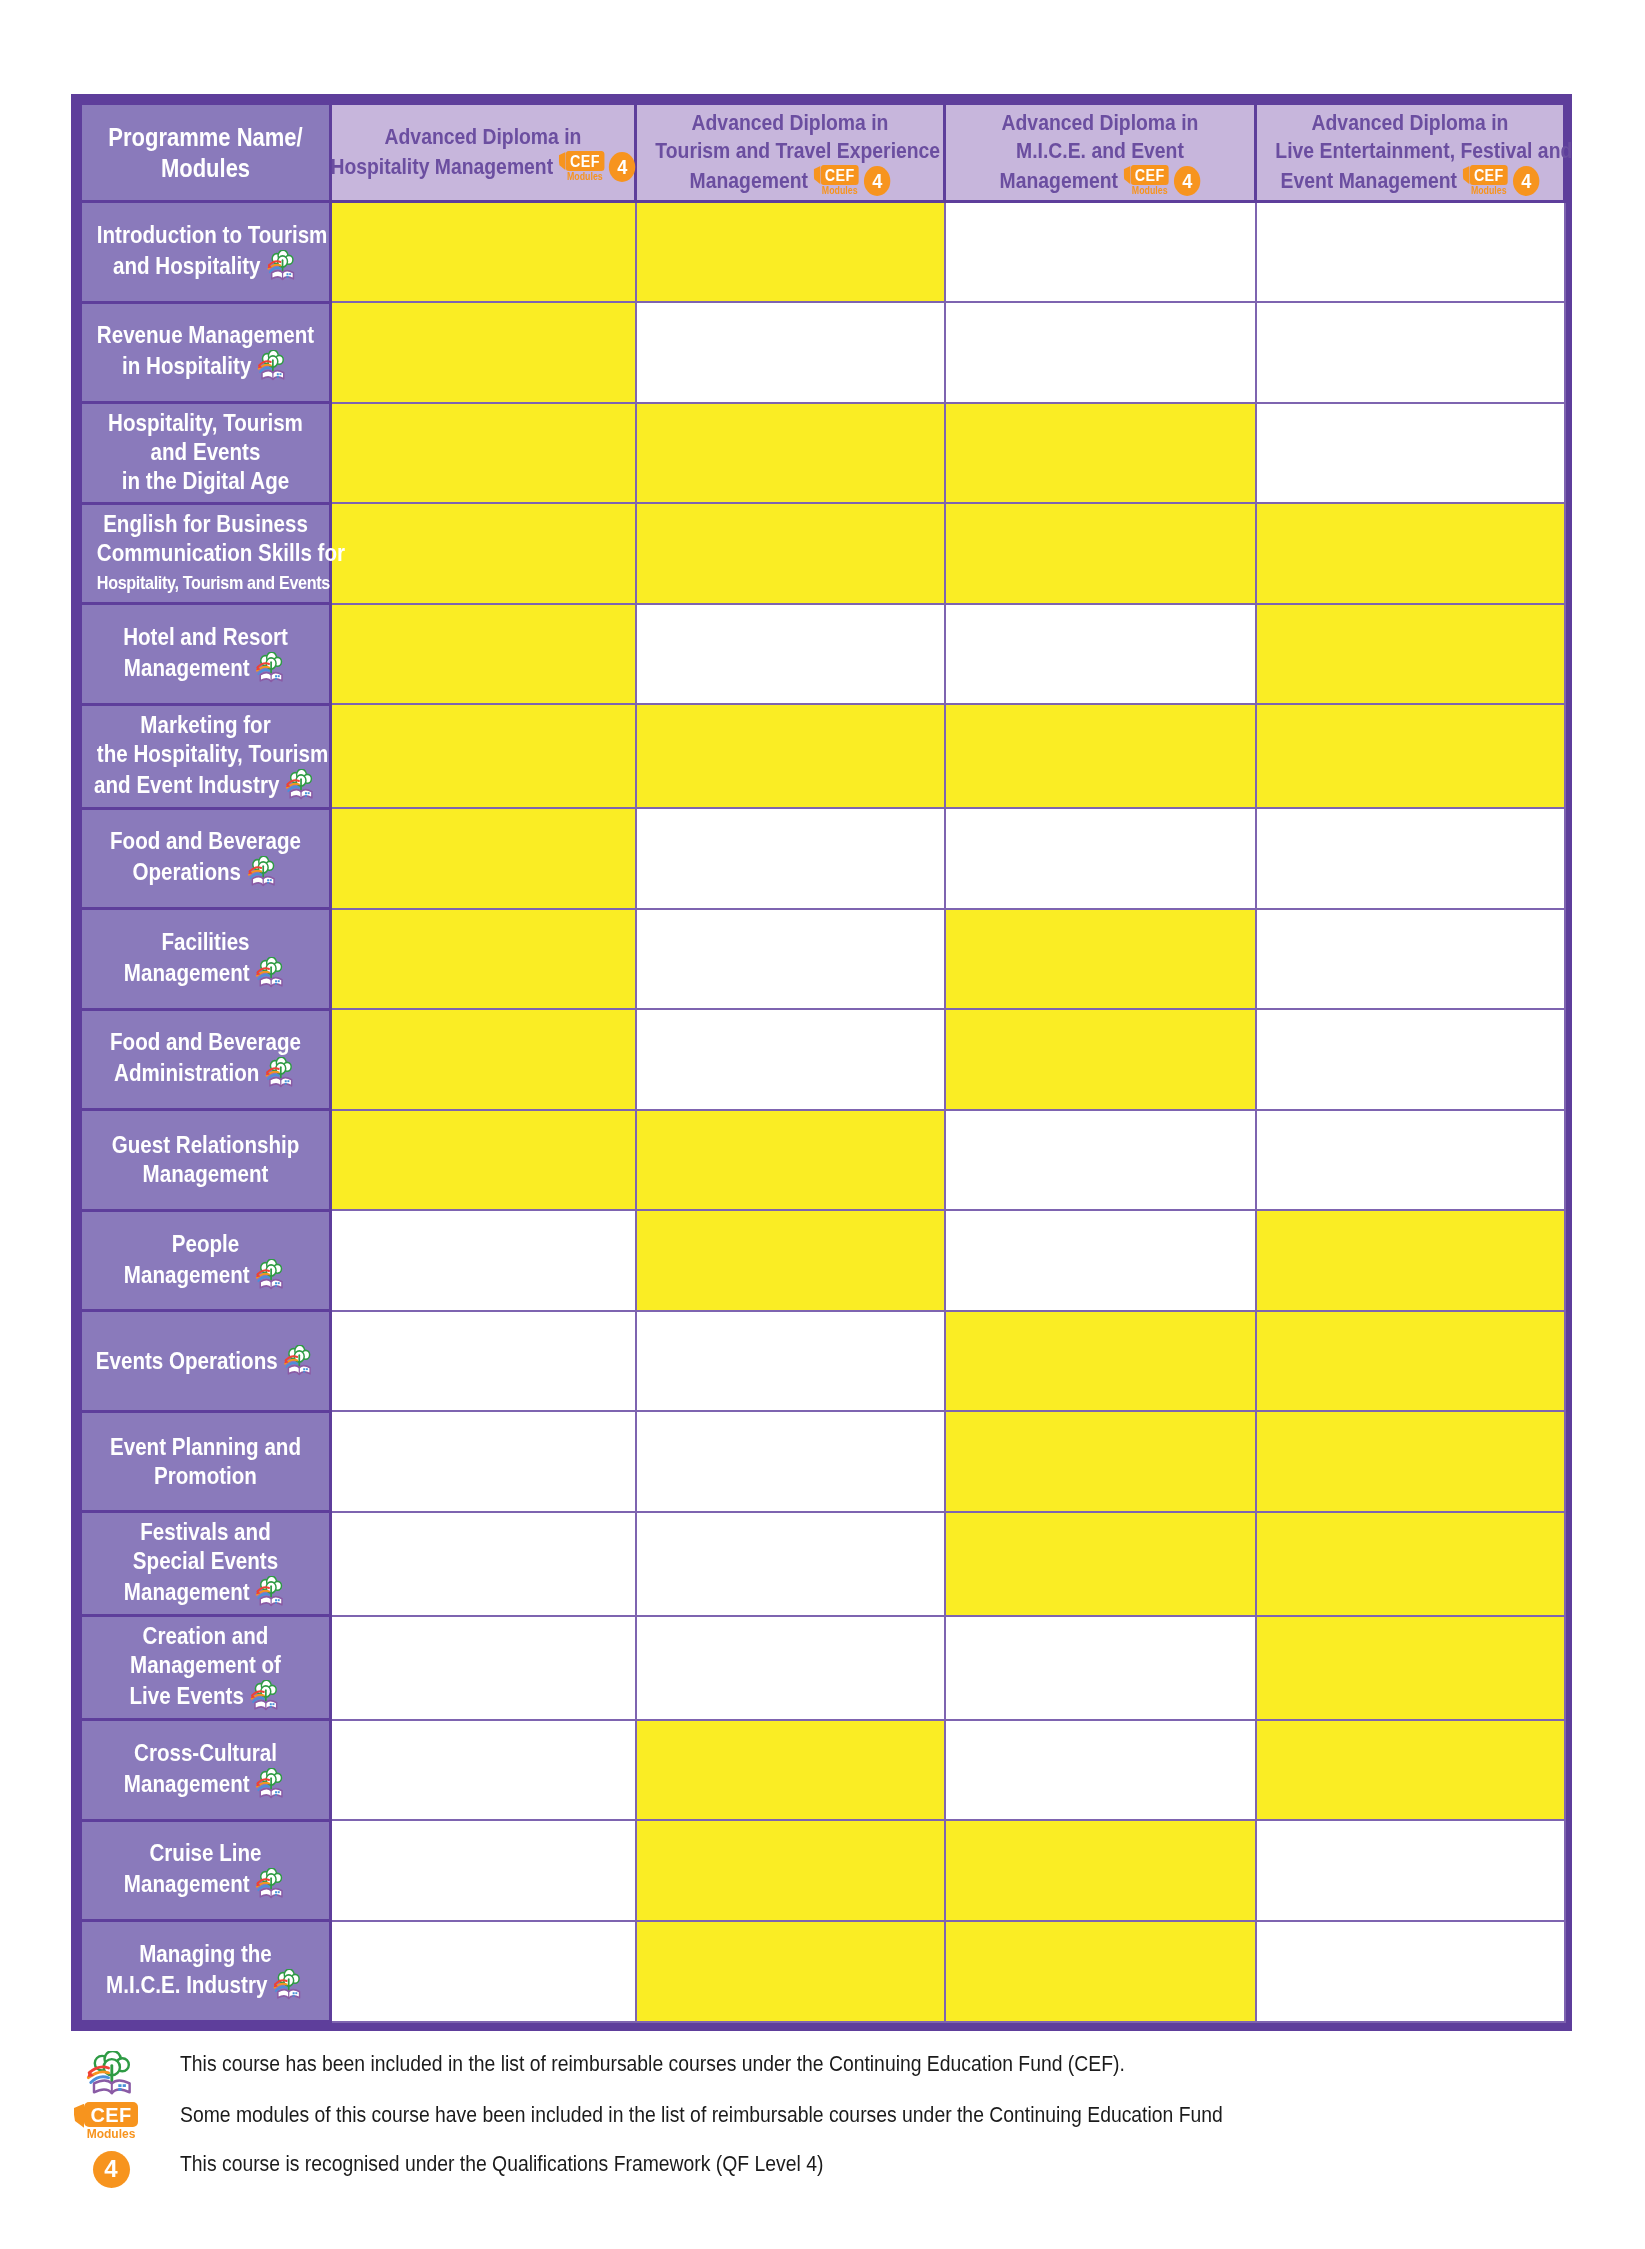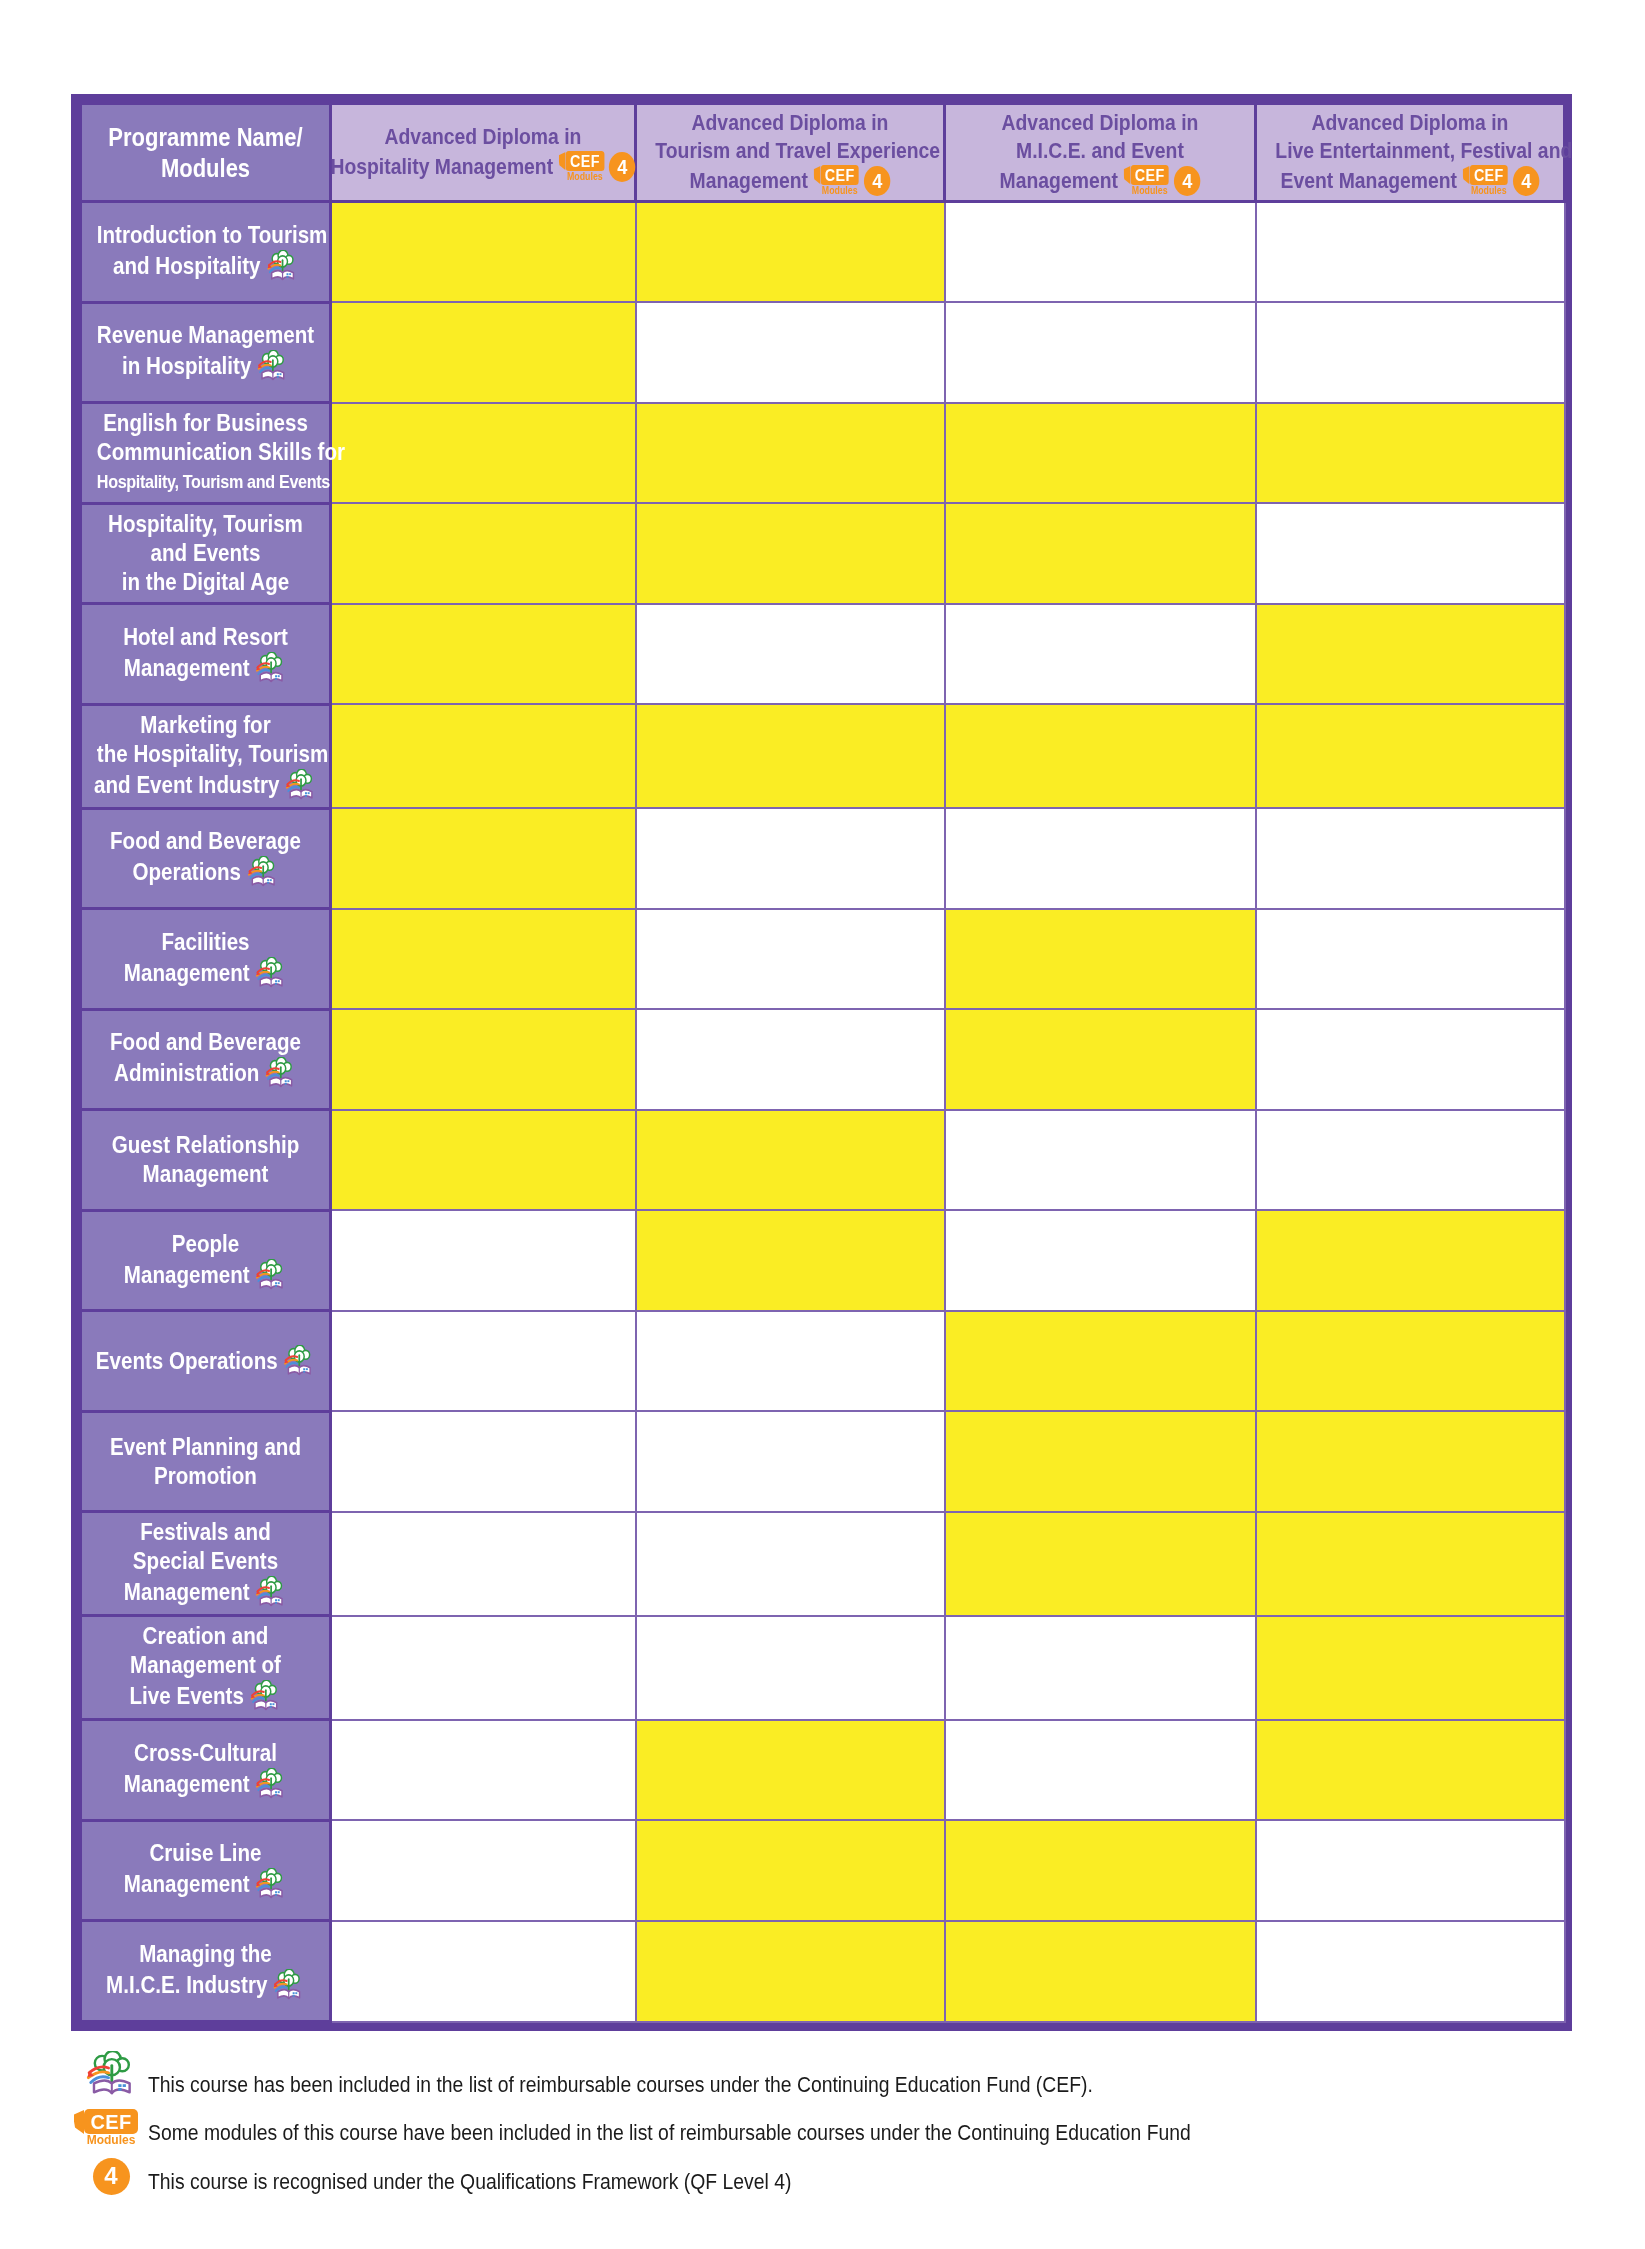--- a/index.html
+++ b/index.html
@@ -43,21 +43,21 @@
   .cefmod .box{background:#F7941E;color:#ffffff;font-weight:bold;font-size:16.3px;padding:2.1px 5px 1.4px;border-radius:3.5px;letter-spacing:0.4px;}
   .cefmod .sub{color:#F7941E;font-weight:bold;font-size:10px;margin-top:0.7px;}
   
   .qf{display:inline-flex;align-items:center;justify-content:center;background:#F7941E;color:#ffffff;
     font-weight:bold;border-radius:50%;width:30px;height:30px;font-size:20.6px;flex:0 0 auto;}
 
   .treeicon{display:inline-block;vertical-align:middle;}
 
   
   .legend{position:absolute;left:74px;top:2051px;}
-  .legend-item{display:flex;align-items:flex-end;min-height:44px;margin-bottom:4.3px;}
+  .legend-item{display:flex;align-items:flex-start;min-height:44px;margin-bottom:4.3px;gap:32px;}
   .legend-icon{width:74px;display:flex;justify-content:center;align-items:center;flex:0 0 auto;}
   .legend-text{font-size:22px;color:#1b1b1b;white-space:nowrap;transform:scaleX(.88);transform-origin:left center;}
   .legend .cefmod{margin-left:0;}
   .legend .cefmod .box{font-size:20px;padding:2.8px 6.4px 2.1px;border-radius:5px;}
   .legend .cefmod .sub{font-size:12px;}
   .legend .cefmod .tail{left:-10px;top:1.4px;width:10px;height:24px;}
   .legend .qf{width:37px;height:37px;font-size:24px;}
 </style>
 </head>
 <body>
@@ -203,42 +203,42 @@
               </div>
             </th>
             <td class="on"></td>
             <td></td>
             <td></td>
             <td></td>
           </tr>
           <tr>
             <th class="rowlabel">
               <div class="rlines squeeze">
+                <div class="rline">Hospitality, Tourism</div>
+                <div class="rline">and Events</div>
+                <div class="rline">in the Digital Age</div>
+              </div>
+            </th>
+            <td class="on"></td>
+            <td class="on"></td>
+            <td class="on"></td>
+            <td></td>
+          </tr>
+          <tr>
+            <th class="rowlabel">
+              <div class="rlines squeeze">
                 <div class="rline">English for Business</div>
                 <div class="rline">Communication Skills for</div>
                 <div class="rline small-line">Hospitality, Tourism and Events</div>
               </div>
             </th>
             <td class="on"></td>
             <td class="on"></td>
             <td class="on"></td>
             <td class="on"></td>
-          </tr>
-          <tr>
-            <th class="rowlabel">
-              <div class="rlines squeeze">
-                <div class="rline">Hospitality, Tourism</div>
-                <div class="rline">and Events</div>
-                <div class="rline">in the Digital Age</div>
-              </div>
-            </th>
-            <td class="on"></td>
-            <td class="on"></td>
-            <td class="on"></td>
-            <td></td>
           </tr>
           <tr>
             <th class="rowlabel">
               <div class="rlines squeeze">
                 <div class="rline">Hotel and Resort</div>
                 <div class="rline rline-last">
                   <span>Management</span>
                   <span><svg class="treeicon" viewBox="0 0 66 58" width="37" height="33" aria-hidden="true">
                       <g fill="none" stroke-linecap="round" stroke-linejoin="round">
                         <circle cx="22" cy="15" r="9" fill="#fff" stroke="#2E9B44" stroke-width="3"></circle>

